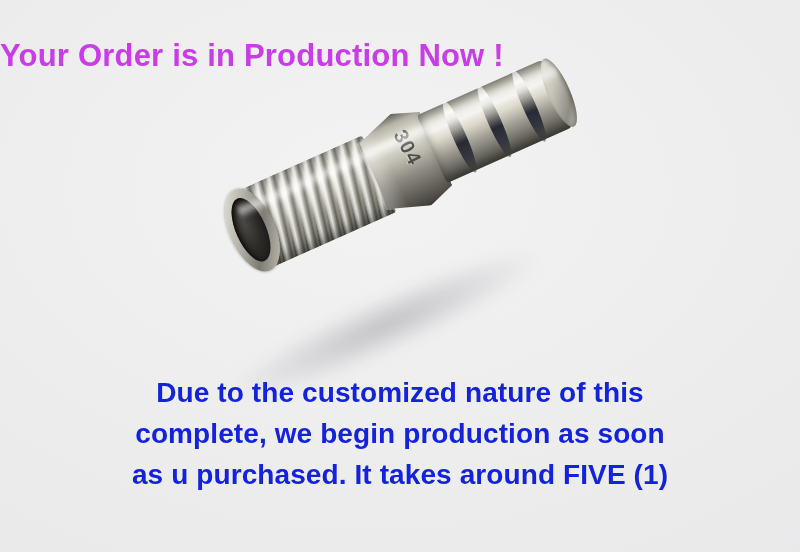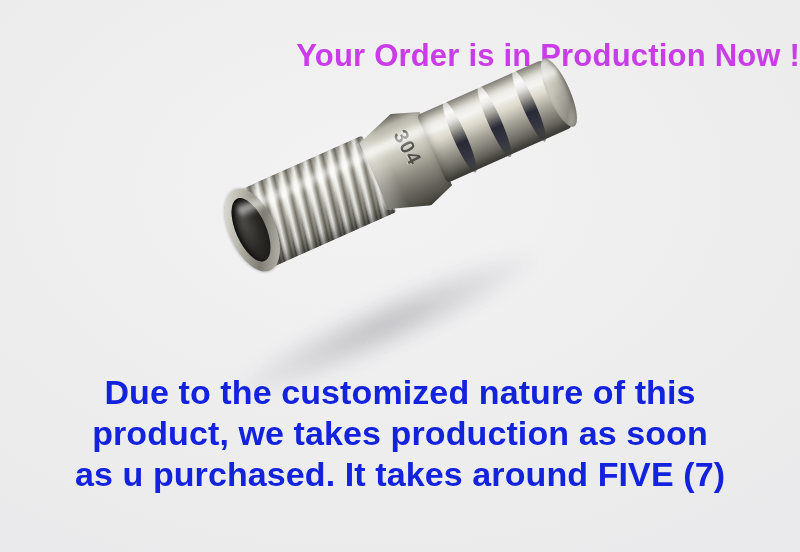--- a/index.html
+++ b/index.html
@@ -22,21 +22,21 @@
       radial-gradient(ellipse 900px 600px at 46% 34%, #f3f3f4 0%, #ececed 52%, #e7e7e9 100%);
     overflow: hidden;
   }
 
   
   .headline {
     position: absolute;
     left: 0;
     top: 38px;
     width: 800px;
-    text-align: right;
+    text-align: left;
     font-size: 31px;
     font-weight: bold;
     letter-spacing: 0.2px;
     color: #c93ce8;
     white-space: nowrap;
   }
 
   
   .photo-area {
     position: absolute;
@@ -226,21 +226,21 @@
   }
 
   
   .body-copy {
     position: absolute;
     left: 0;
     top: 372px;
     width: 800px;
     text-align: center;
     color: #1322dd;
-    font-size: 34px;
+    font-size: 28px;
     font-weight: bold;
     line-height: 41px;
     letter-spacing: 0.1px;
   }
   .body-copy .line {
     display: block;
     white-space: nowrap;
   }
 </style>
 </head>
@@ -269,17 +269,17 @@
       <div class="barb-ridge r2"></div>
       <div class="barb-ridge r3"></div>
       <div class="barb-cap"></div>
 
       <div class="specular"></div>
     </div>
   </div>
 
   <div class="body-copy">
     <span class="line">Due to the customized nature of this</span>
-    <span class="line">product, we takes production as soon</span>
-    <span class="line">as u purchased. It takes around FIVE (7)</span>
+    <span class="line">complete, we begin production as soon</span>
+    <span class="line">as u purchased. It takes around FIVE (1)</span>
   </div>
 
 </div>
 
 </body></html>

